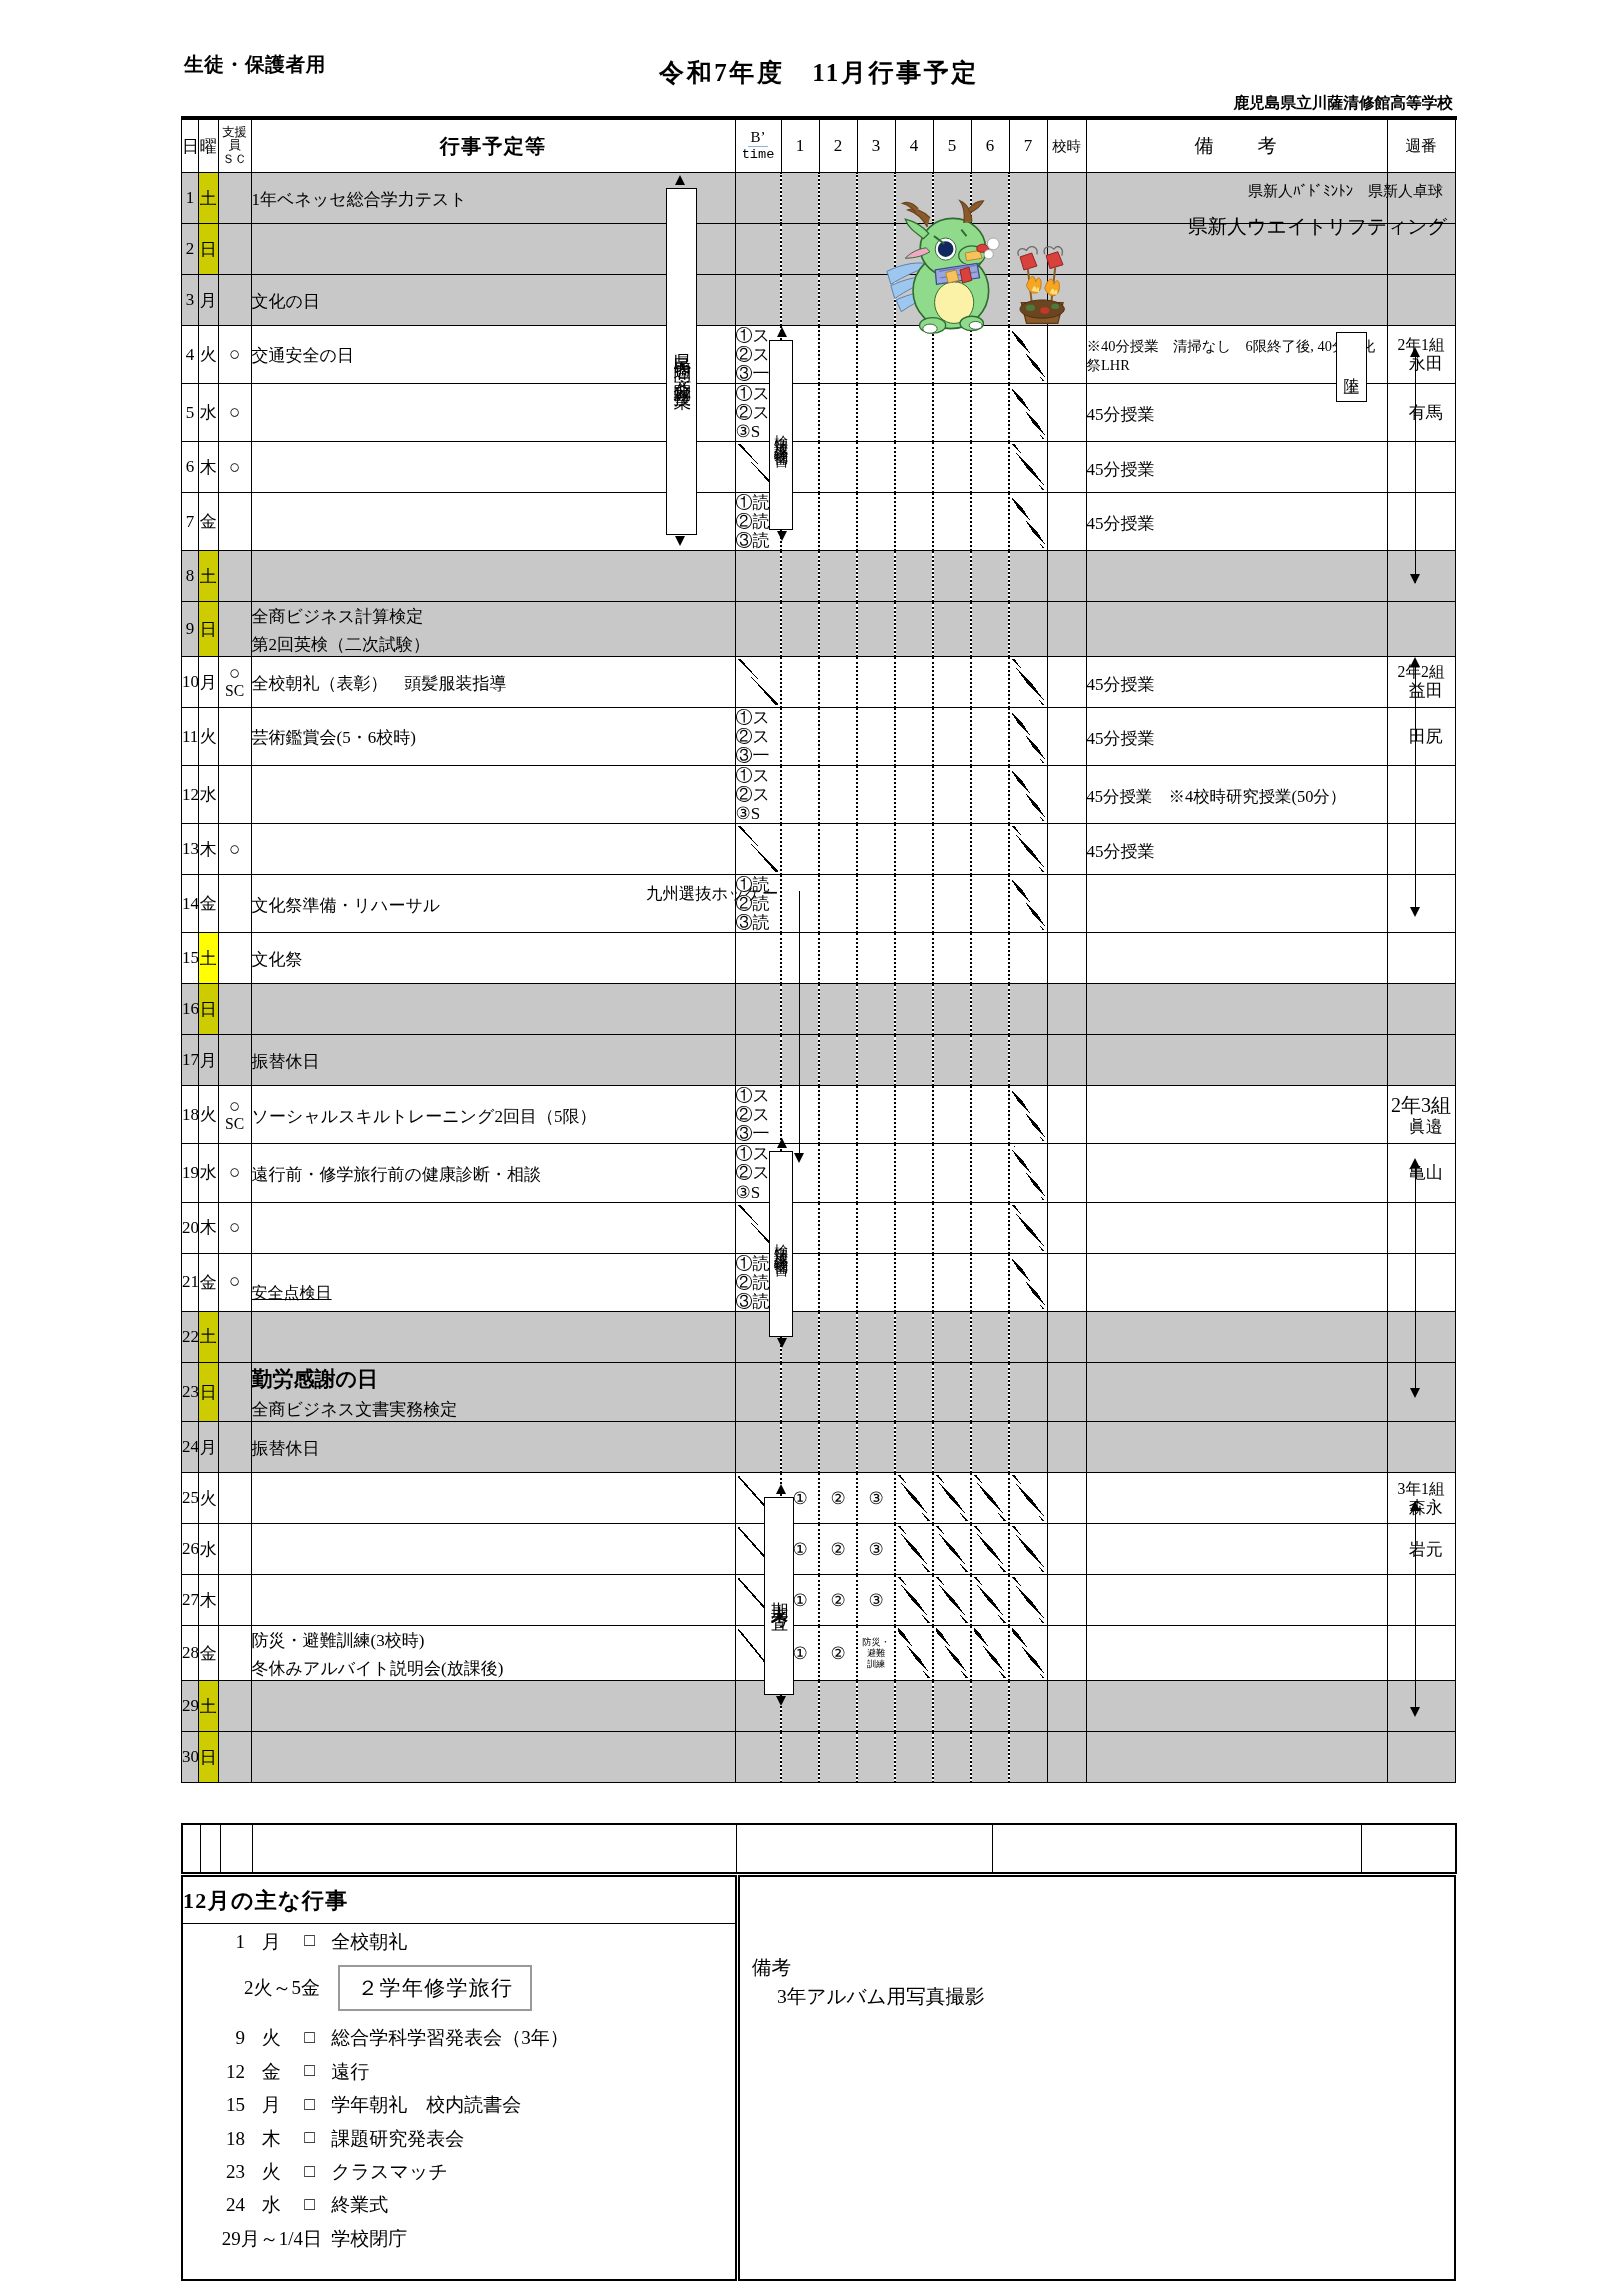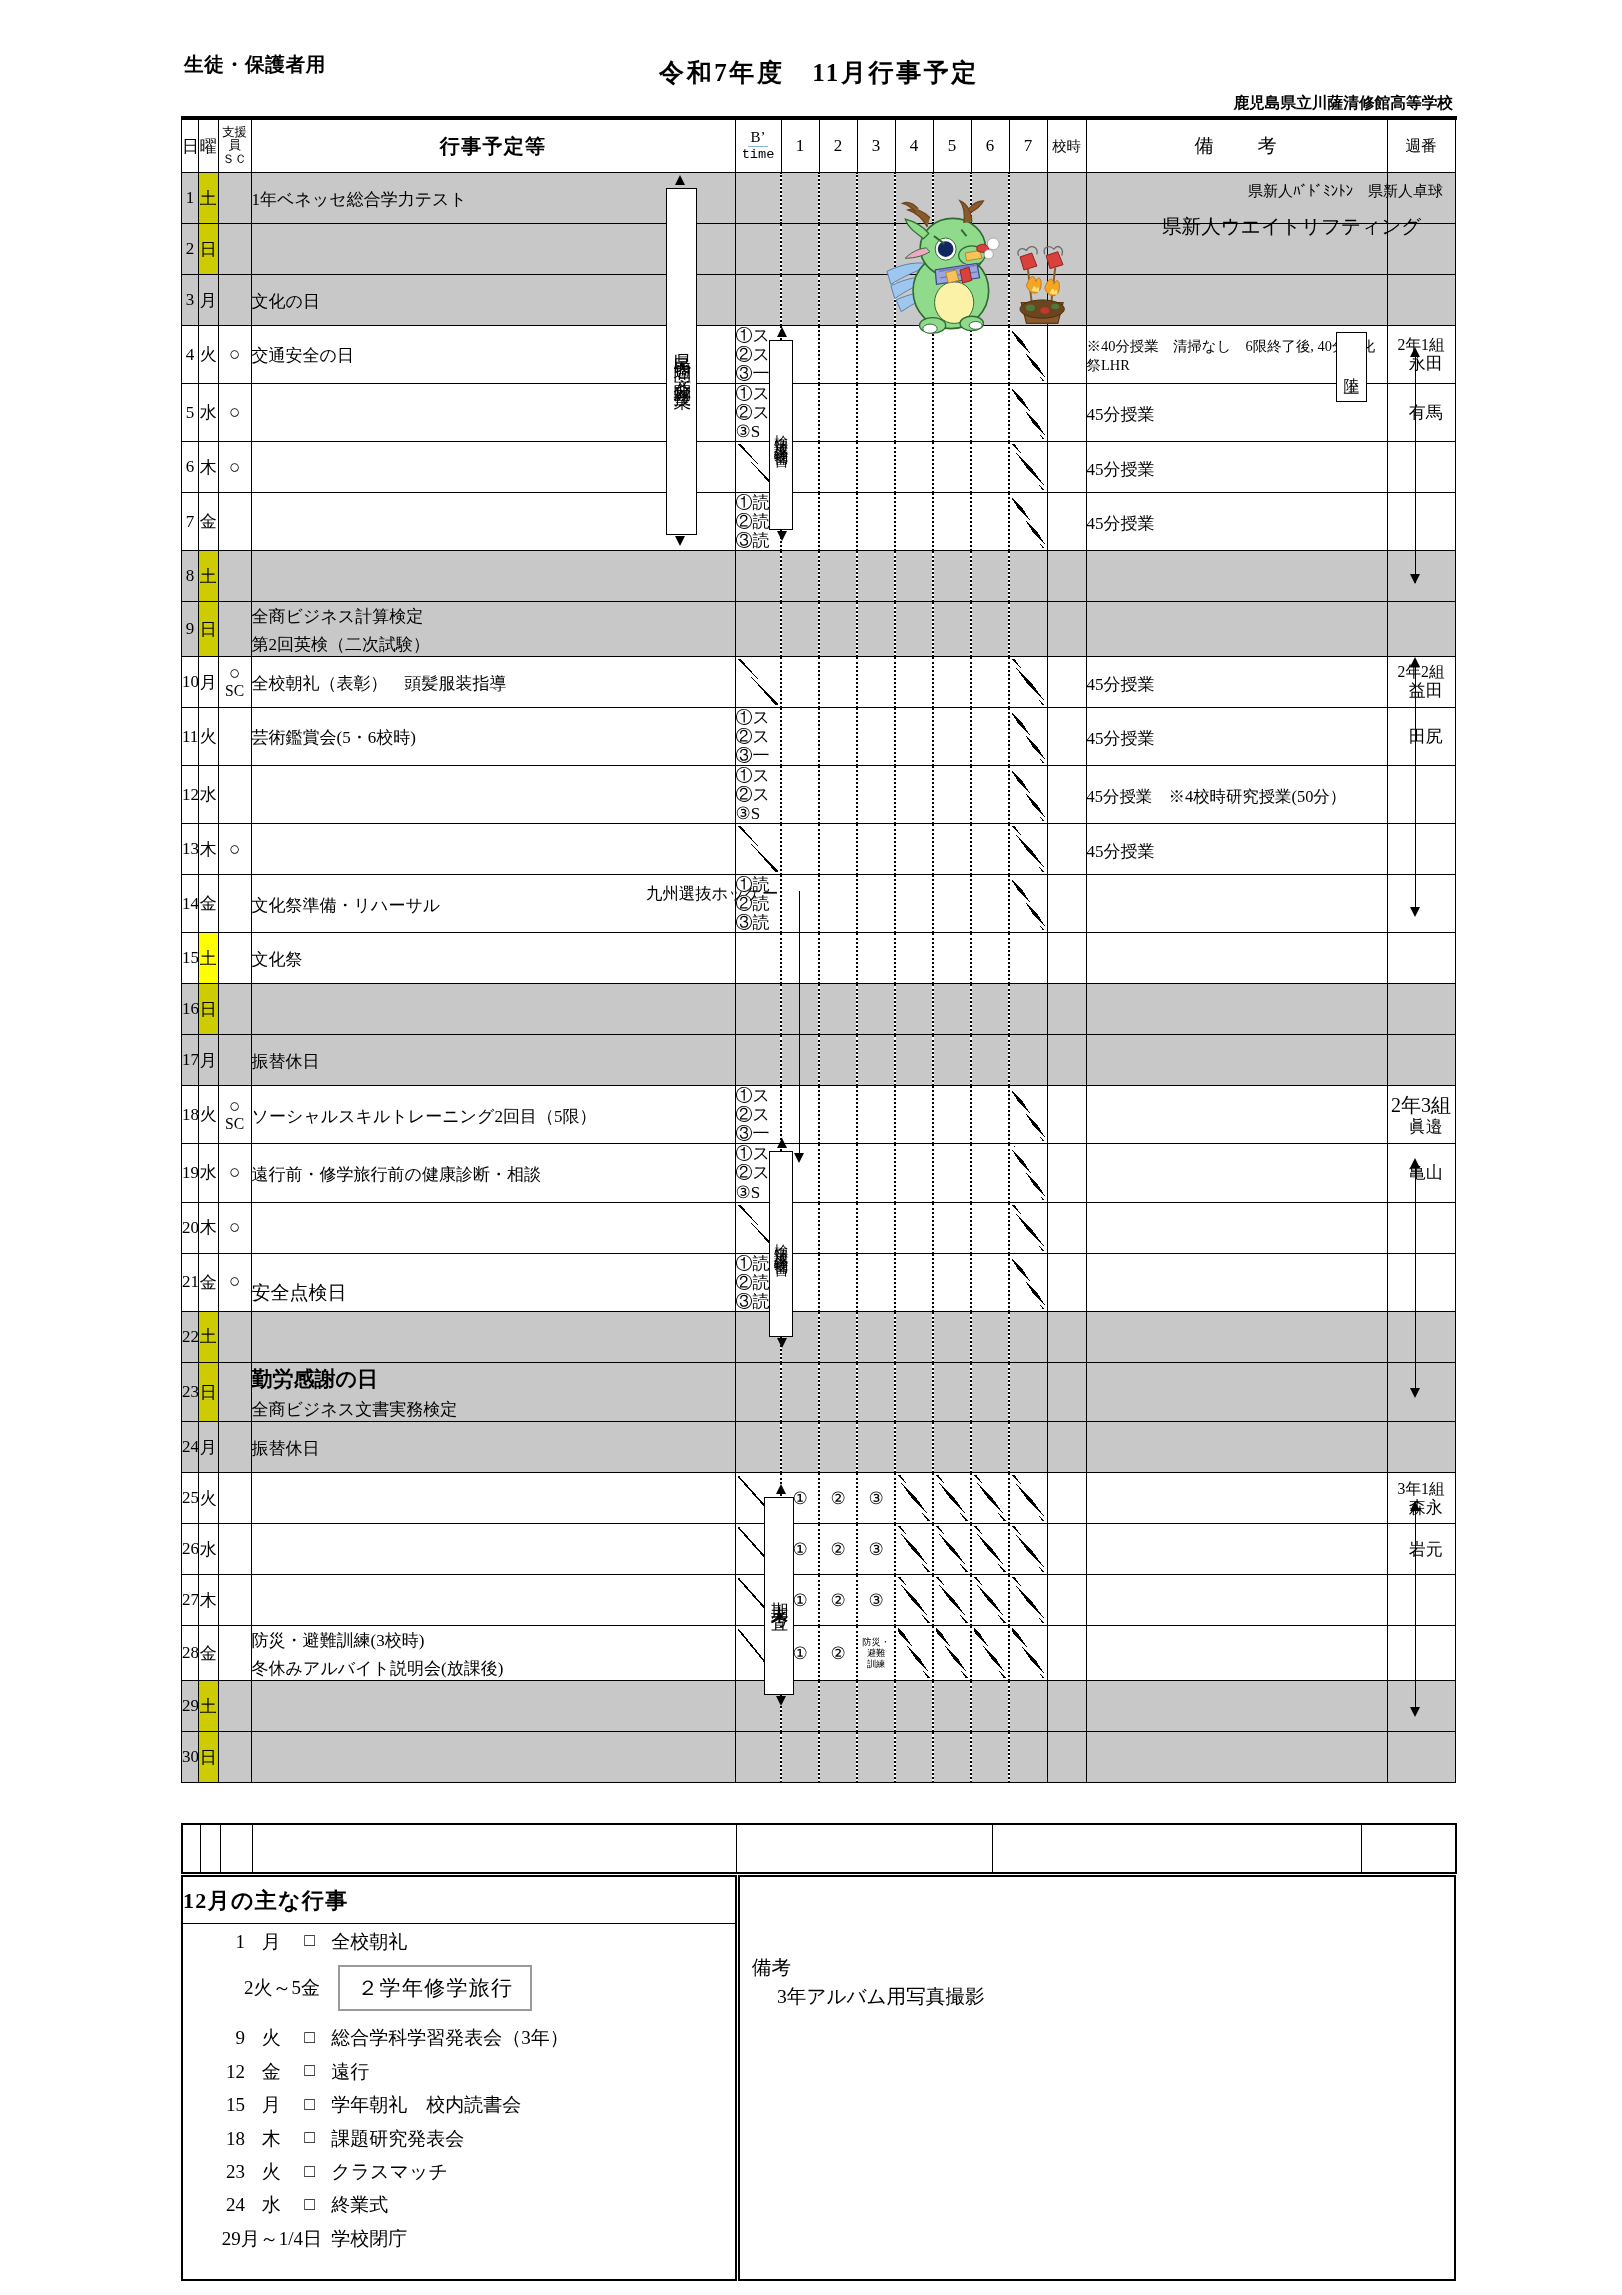--- a/index.html
+++ b/index.html
@@ -591,21 +591,21 @@
           <td class="c-rem"></td>
           <td class="c-wk"></td>
         </tr>
         <tr style="height: 51px;">
           <td class="c-day">21</td>
           <td class="c-dow">金</td>
           <td class="c-sc">
             <div style="font-size: 18.3px;">○</div>
           </td>
           <td class="c-ev">
-            <div style="font-size: 19px; padding-top: 22px;">安全点検日</div>
+            <div style="font-size: 16px; padding-top: 22px; text-decoration: underline;">安全点検日</div>
           </td>
           <td class="c-btime">
             <div>①読</div>
             <div>②読</div>
             <div>③読</div>
           </td>
           <td class="c-p dsep"></td>
           <td class="c-p dsep"></td>
           <td class="c-p dsep"></td>
           <td class="c-p dsep"></td>
@@ -894,21 +894,21 @@
     <path d="M272 146 C276 132,284 126,286 140 C290 130,296 134,294 148 C292 160,278 162,272 146 Z" fill="#f5a623" stroke="#c9761a" stroke-width="1.5"></path>
     <path d="M252 150 C254 142,258 140,259 148 C261 142,264 144,263 152 Z" fill="#fbe27a"></path>
     <path d="M280 154 C282 146,286 144,287 152 C289 146,292 148,291 156 Z" fill="#fbe27a"></path>
     <ellipse cx="268" cy="178" rx="34" ry="14" fill="#6b4520" stroke="#4a2f12" stroke-width="1.5"></ellipse>
     <ellipse cx="250" cy="176" rx="7" ry="5" fill="#4d7a38"></ellipse>
     <ellipse cx="272" cy="180" rx="7" ry="5" fill="#c0392b"></ellipse>
     <ellipse cx="288" cy="174" rx="6" ry="4" fill="#4d7a38"></ellipse>
   </svg>
 
   <div class="annot" style="left:1248px;top:182px;font-size:15px;"><span>県新人ﾊﾞﾄﾞﾐﾝﾄﾝ　県新人卓球</span></div>
-  <div class="annot" style="left:1162px;top:213px;font-size:19.6px;"><span>県新人ウエイトリフティング</span></div>
+  <div class="annot" style="left:1188px;top:213px;font-size:19.6px;"><span>県新人ウエイトリフティング</span></div>
 
   <div class="spacerrow">
     <div class="v1"></div>
       <div class="v2"></div>
       <div class="v3"></div>
     <div class="v4"></div>
       <div class="v5"></div>
       <div class="v6"></div>
   </div>
 

